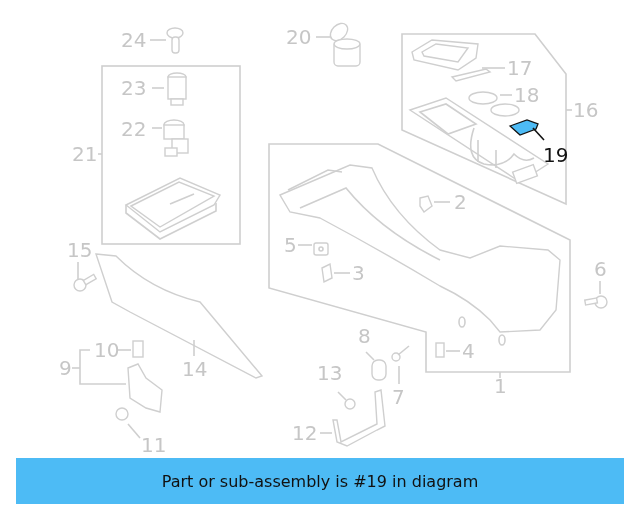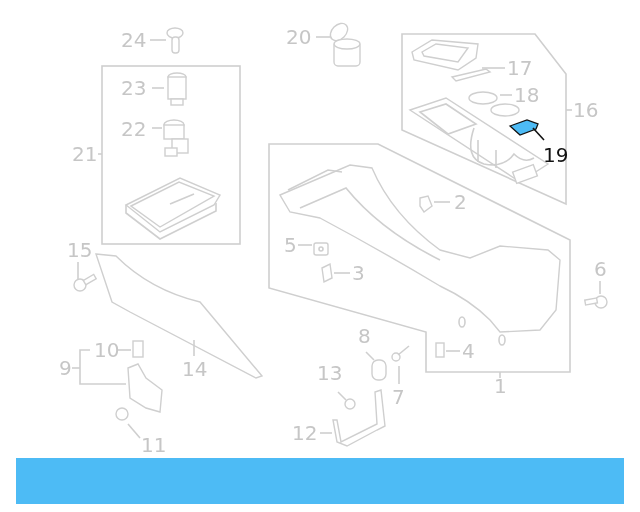--- a/index.html
+++ b/index.html
@@ -180,13 +180,14 @@
   <text class="lbl" x="317" y="380">13</text>
   <text class="lbl" x="292" y="440">12</text>
   <text class="lbl" x="67" y="257">15</text>
   <text class="lbl" x="182" y="376">14</text>
   <text class="lbl" x="94" y="357">10</text>
   <text class="lbl" x="59" y="375">9</text>
   <text class="lbl" x="141" y="452">11</text>
 </svg>
 
 <div id="banner">
+  <div>Part or sub-assembly is #19 in diagram</div>
 </div>
 
 </body></html>

